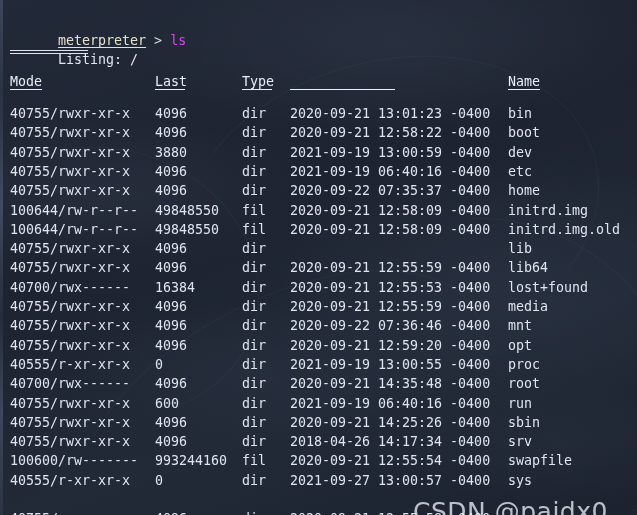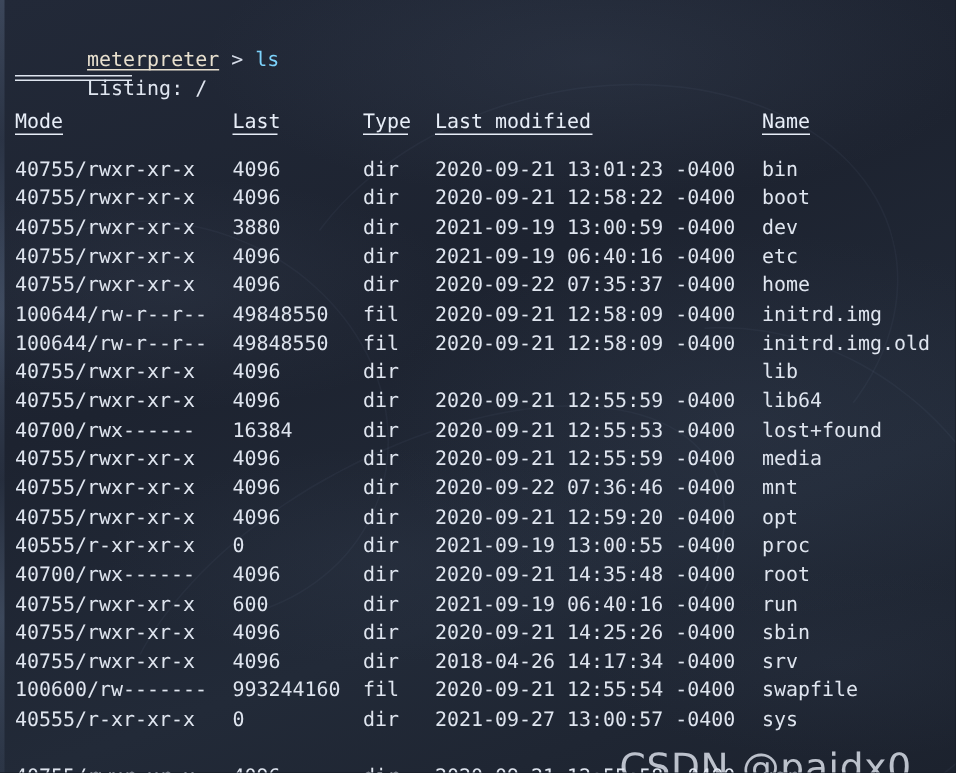--- a/index.html
+++ b/index.html
@@ -79,21 +79,21 @@
     letter-spacing: 0px;
   }
 
   
   .prompt-host {
     color: #e8e0cf;
     text-decoration: underline;
     text-underline-offset: 2px;
   }
   .prompt-sep { color: #d6dce8; }
-  .prompt-cmd { color: #7dd3fc; }
+  .prompt-cmd { color: #d946ef; }
 
   .listing-path { color: #e0e6f0; }
 
   .rule {
     position: absolute;
     left: 10px;
     height: 0;
     border-top: 1.5px solid #dfe5ef;
   }
   .rule::after {
@@ -159,21 +159,20 @@
     <div class="line" style="top: 31px;">
       <span class="listing-path">Listing: /</span>
     </div>
 
     <div class="rule" style="top: 50px; width: 78px;"></div>
 
     <div class="row hdr" style="top: 72px;">
       <span class="cell c-mode">Mode</span>
       <span class="cell c-size">Last</span>
       <span class="cell c-type">Type</span>
-      <span class="cell c-date">Last modified</span>
       <span class="cell c-name">Name</span>
     </div>
 
     <div class="hdr-underline" style="left:10px;  top: 89px; width: 32px;"></div>
     <div class="hdr-underline" style="left:155px; top: 89px; width: 30px;"></div>
     <div class="hdr-underline" style="left:242px; top: 89px; width: 30px;"></div>
     <div class="hdr-underline" style="left:290px; top: 89px; width: 105px;"></div>
     <div class="hdr-underline" style="left:508px; top: 89px; width: 32px;"></div>
 
     <div id="rows-container">

